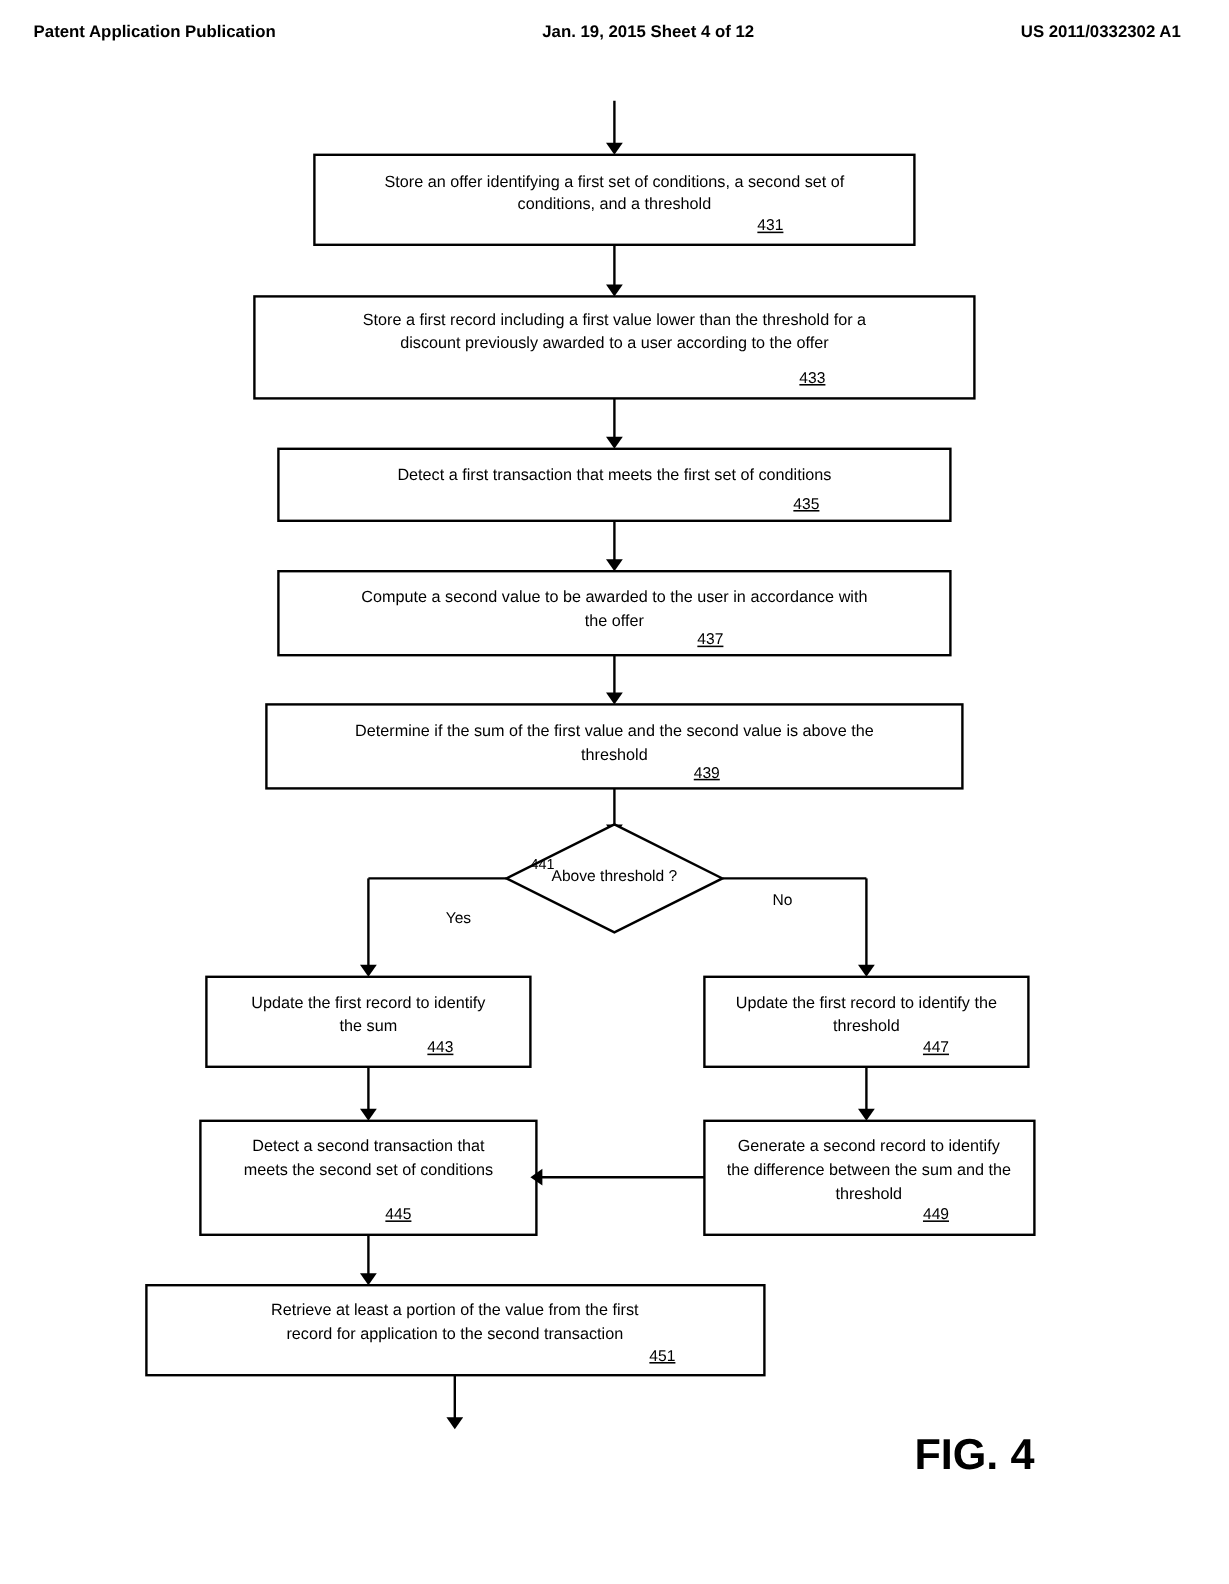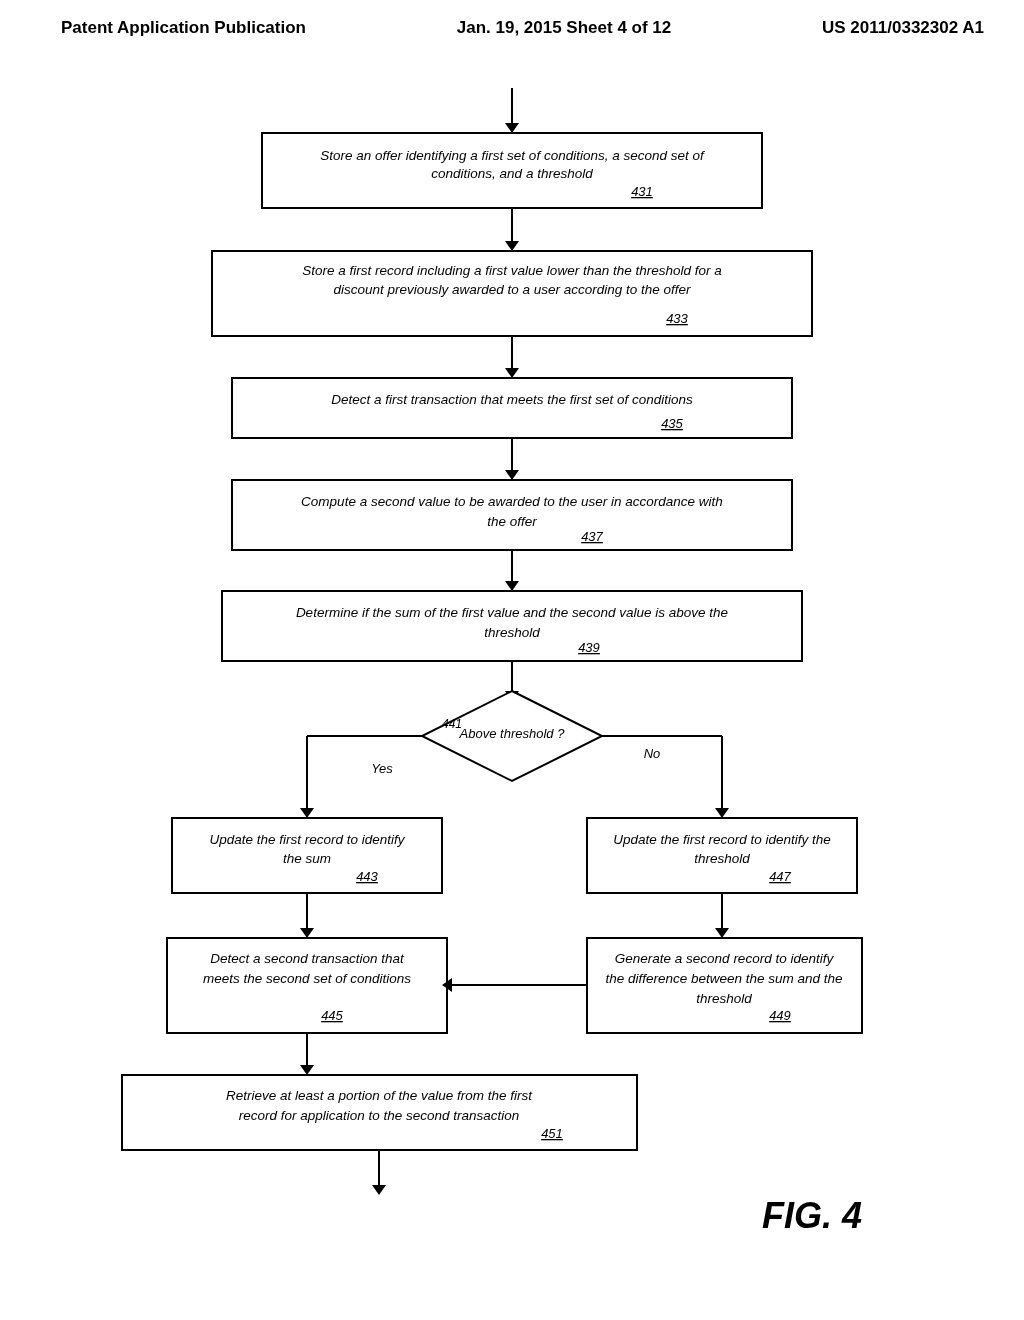--- a/index.html
+++ b/index.html
@@ -8,34 +8,33 @@
       font-family: Arial, sans-serif;
       width: 1024px;
       min-height: 1320px;
       position: relative;
     }
 
     
     .header {
       display: flex;
       justify-content: space-between;
-      padding: 18px 40px 10px 61px;
-      font-size: 17px;
+      padding: 18px 40px 10px 28px;
+      font-size: 14px;
       font-weight: bold;
       border-bottom: none;
     }
 
     
     .diagram-area {
       display: flex;
       flex-direction: column;
       align-items: center;
       padding-top: 30px;
       position: relative;
-      font-style: italic;
     }
   </style>
 </head>
 <body>
 
 <div class="header">
   <span>Patent Application Publication</span>
   <span>Jan. 19, 2015   Sheet 4 of 12</span>
   <span>US 2011/0332302 A1</span>
 </div>

